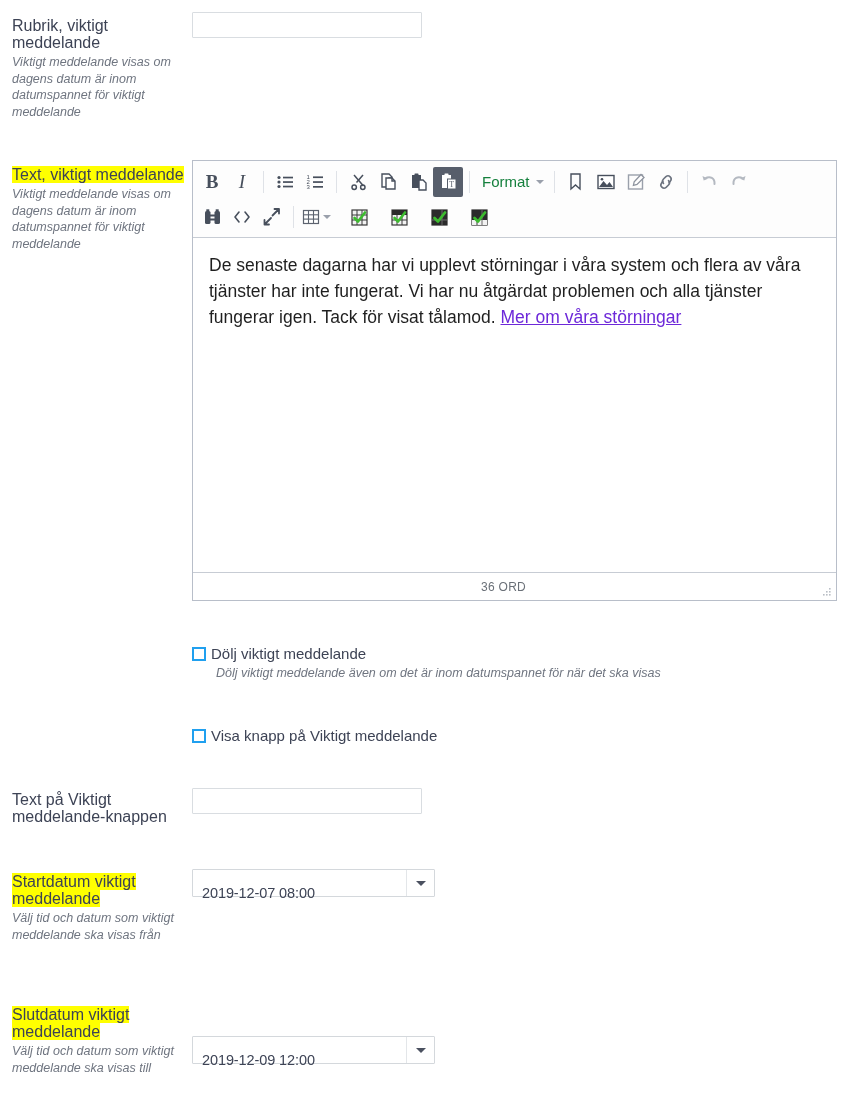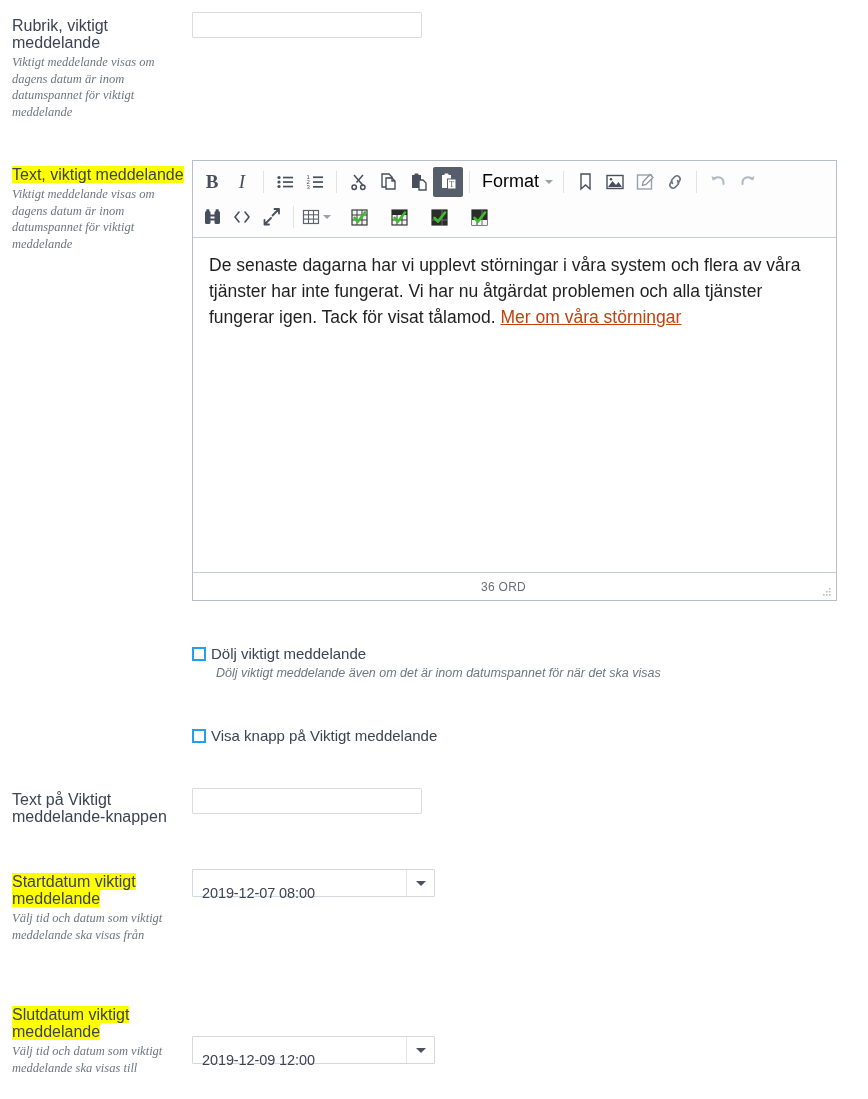--- a/index.html
+++ b/index.html
@@ -31,21 +31,20 @@
     background: #ffff00;
     box-decoration-break: clone;
     -webkit-box-decoration-break: clone;
   }
   .field-help {
     font-size: 12.5px;
     line-height: 16.5px;
     font-style: italic;
     color: #6f7580;
     margin-top: 3px;
-    font-family: Liberation Serif, serif;
   }
 
   .text-input {
     width: 230px;
     height: 26px;
     border: 1px solid #d9dde1;
     background: #fff;
     box-sizing: border-box;
     font-family: "Liberation Sans", sans-serif;
     font-size: 14px;
@@ -171,22 +170,22 @@
   .ck-italic {
     font-family: "Liberation Serif", serif;
     font-style: italic;
     font-size: 19px;
   }
   .ck-format {
     display: flex;
     align-items: center;
     height: 30px;
     padding: 0 4px 0 6px;
-    font-size: 18px;
-    color: #000000;
+    font-size: 15px;
+    color: #15803d;
     cursor: pointer;
     white-space: nowrap;
   }
   .ck-format .caret {
     width: 0; height: 0;
     border-left: 4px solid transparent;
     border-right: 4px solid transparent;
     border-top: 4px solid #9aa0ab;
     margin-left: 6px;
   }
@@ -206,21 +205,21 @@
     overflow: hidden;
   }
   .ck-body p {
     margin: 0;
     font-family: "Liberation Sans", sans-serif;
     font-size: 17.5px;
     line-height: 26px;
     color: #1f1f1f;
   }
   .ck-body a {
-    color: #c2410c;
+    color: #6d28d9;
     text-decoration: underline;
   }
   .ck-status {
     height: 27px;
     border-top: 1px solid #c7ccd4;
     background: #fff;
     display: flex;
     align-items: center;
     justify-content: center;
     padding-right: 8px;

